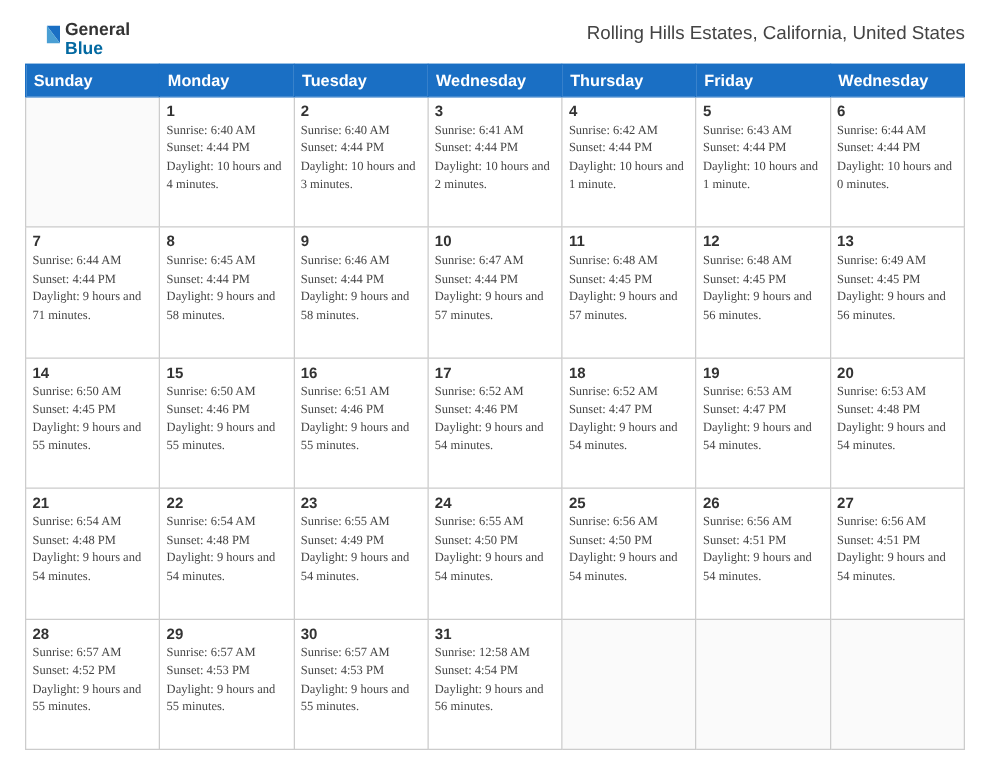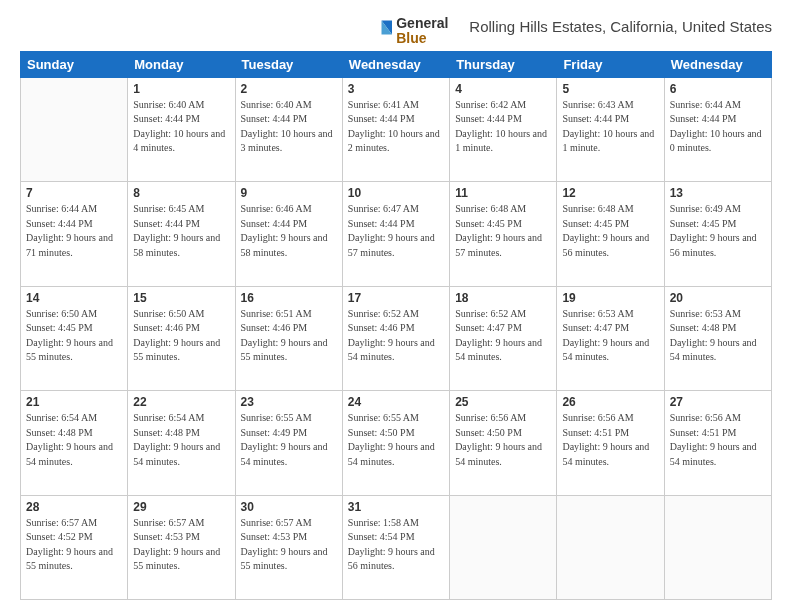--- a/index.html
+++ b/index.html
@@ -13,35 +13,35 @@
     .page {
       width: 792px;
       height: 612px;
       padding: 16px 20px 12px 20px;
       display: flex;
       flex-direction: column;
     }
     .header {
       display: flex;
       align-items: flex-start;
-      justify-content: flex-end;
+      justify-content: space-between;
       margin-bottom: 4px;
     }
     .logo {
       display: flex;
       align-items: center;
       gap: 4px;
     }
     .logo-text {
       font-size: 14px;
       font-weight: bold;
       line-height: 1.1;
     }
     .logo-general { color: #333; }
-    .logo-blue { color: #a16207; }
+    .logo-blue { color: #0369a1; }
     .logo-icon {
       width: 28px;
       height: 28px;
     }
     .title-section {
       text-align: right;
     }
     .main-title {
       font-size: 32px;
       font-weight: bold;
@@ -378,21 +378,21 @@
           <span class="day-num">30</span>
           <div class="day-info">
             <span>Sunrise: 6:57 AM</span><br>
             <span>Sunset: 4:53 PM</span><br>
             <span>Daylight: 9 hours and 55 minutes.</span>
           </div>
         </td>
           <td>
           <span class="day-num">31</span>
           <div class="day-info">
-            <span>Sunrise: 1:58 AM</span><br>
+            <span>Sunrise: 12:58 AM</span><br>
             <span>Sunset: 4:54 PM</span><br>
             <span>Daylight: 9 hours and 56 minutes.</span>
           </div>
         </td>
           <td class="empty-cell"></td>
           <td class="empty-cell"></td>
           <td class="empty-cell"></td>
         </tr>
       </tbody>
   </table>

